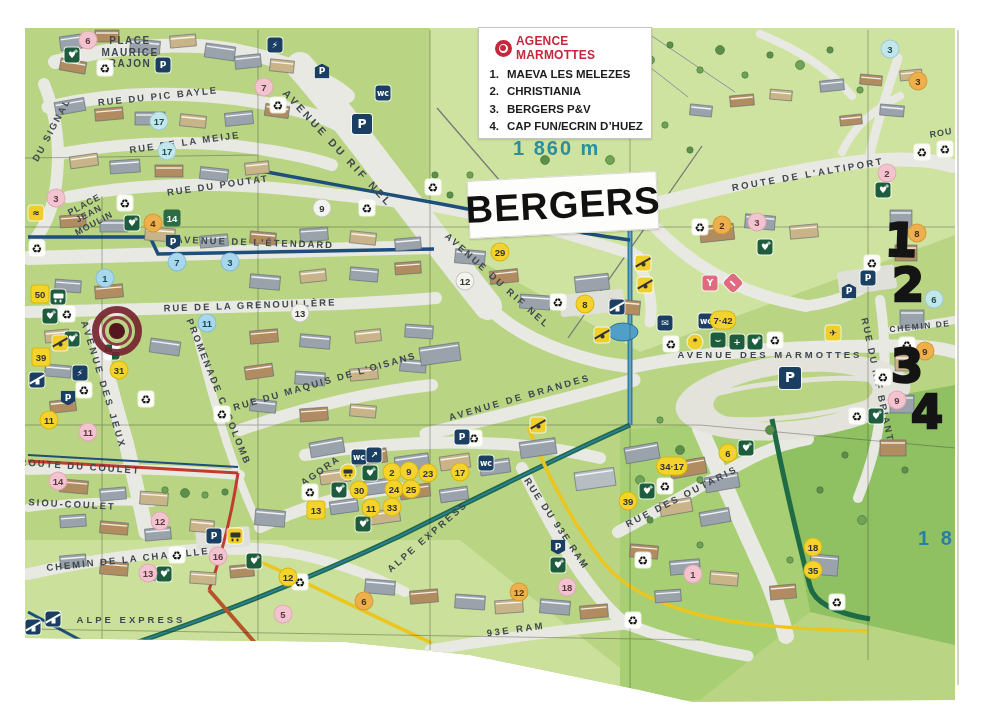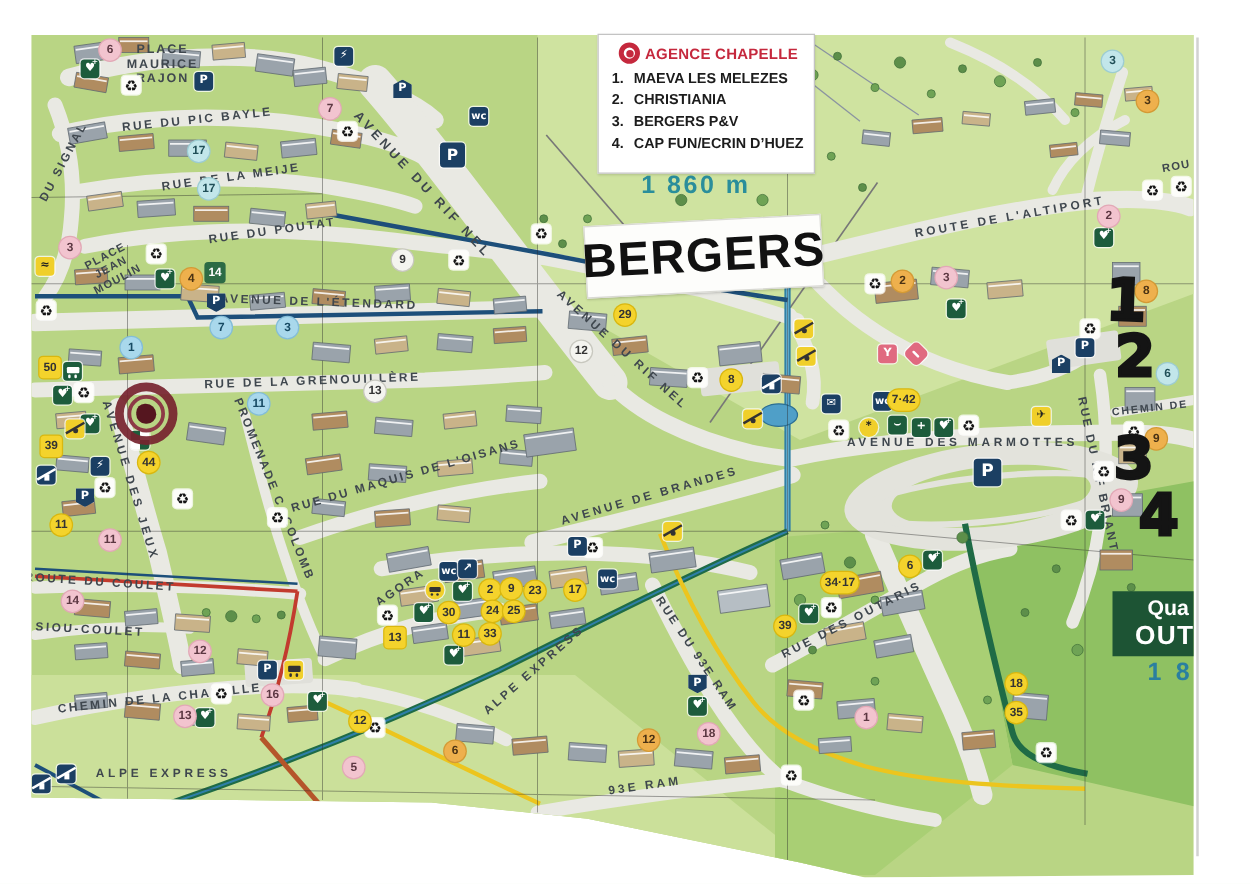--- a/index.html
+++ b/index.html
@@ -837,21 +837,21 @@
         <div class="marker m-teal" style="left: 934px; top: 299px;">6</div>
         <div class="marker m-blue" style="left: 105px; top: 278px;">1</div>
         <div class="marker m-blue" style="left: 177px; top: 262px;">7</div>
         <div class="marker m-blue" style="left: 230px; top: 262px;">3</div>
         <div class="marker m-blue" style="left: 207px; top: 323px;">11</div>
         <div class="marker m-white" style="left: 465px; top: 281px;">12</div>
         <div class="marker m-white" style="left: 322px; top: 208px;">9</div>
         <div class="marker m-white" style="left: 300px; top: 313px;">13</div>
         <div class="marker m-yellow" style="left: 500px; top: 252px;">29</div>
         <div class="marker m-yellow" style="left: 585px; top: 304px;">8</div>
-        <div class="marker m-yellow" style="left: 119px; top: 370px;">44</div>
+        <div class="marker m-yellow" style="left: 119px; top: 370px;">31</div>
         <div class="marker m-yellow" style="left: 49px; top: 420px;">11</div>
         <div class="marker m-yellow" style="left: 392px; top: 472px;">2</div>
         <div class="marker m-yellow" style="left: 409px; top: 471px;">9</div>
         <div class="marker m-yellow" style="left: 428px; top: 473px;">23</div>
         <div class="marker m-yellow" style="left: 394px; top: 489px;">24</div>
         <div class="marker m-yellow" style="left: 411px; top: 489px; text-align: right;">25</div>
         <div class="marker m-yellow" style="left: 359px; top: 490px;">30</div>
         <div class="marker m-yellow" style="left: 371px; top: 508px;">11</div>
         <div class="marker m-yellow" style="left: 392px; top: 507px;">33</div>
         <div class="marker m-yellow" style="left: 460px; top: 472px;">17</div>
@@ -869,31 +869,27 @@
       </div>
     <div class="layer" id="hw-layer">
         <div class="hw" style="left: 901px; top: 240px; transform: translate(-50%, -50%) rotate(2deg);">1</div>
         <div class="hw" style="left: 908px; top: 285px; transform: translate(-50%, -50%) rotate(0deg);">2</div>
         <div class="hw" style="left: 907px; top: 366px; transform: translate(-50%, -50%) rotate(0deg);">3</div>
         <div class="hw" style="left: 927px; top: 412px; transform: translate(-50%, -50%) rotate(0deg);">4</div>
       </div>
 
     <div class="altitude">1 860 m</div>
 
-    <div class="quartier">
-      <span class="l1">Qua</span>
-      <span class="l2">OUT</span>
-    </div>
     <div class="quartier-alt">1 8</div>
   </div>
 
   <div class="legend">
     <div class="legend-title">
       <span class="legend-bullseye"></span>
-      <span class="txt">AGENCE CHAPELLE</span>
+      <span class="txt">AGENCE MARMOTTES</span>
     </div>
     <div class="legend-items" id="legend-items">
         <div class="legend-row">
           <span class="num">1.</span>
           <span>MAEVA LES MELEZES</span>
         </div>
         <div class="legend-row">
           <span class="num">2.</span>
           <span>CHRISTIANIA</span>
         </div>

